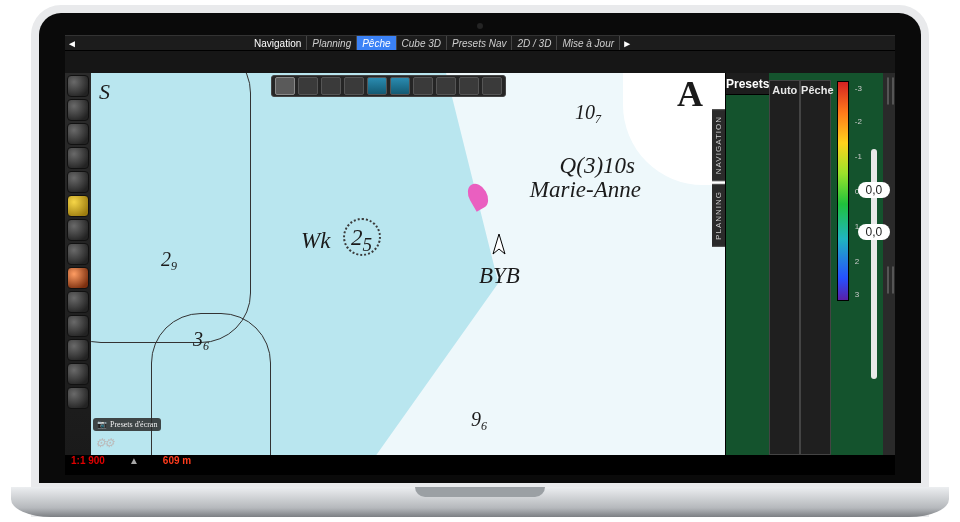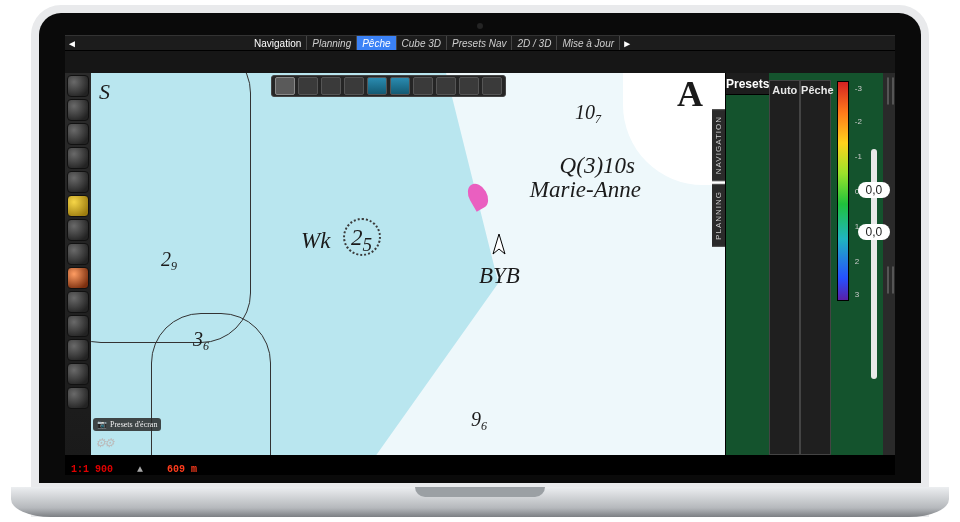--- a/index.html
+++ b/index.html
@@ -165,21 +165,21 @@
     position:absolute; left:2px; bottom:24px;
     color:#f1f1f1; font-size:8px; background:rgba(40,40,40,.85);
     padding:2px 4px; border-radius:3px; display:flex; align-items:center; gap:3px;
     font-style: normal;
   }
   .gears { position:absolute; left:4px; bottom:4px; color:#bbb; font-size:12px; letter-spacing:-2px; }
 
   .statusbar {
     position:absolute; left:0; right:0; bottom:0; height:20px;
     background:#000; color:#e00000; font-size:10px; font-weight:700;
-    display:flex; align-items:flex-end; padding:0 6px; gap:24px;font-family:Liberation Mono, monospace;
+    display:flex; align-items:flex-start; padding:0 6px; gap:24px;
   }
   .heading-icon { color:#a7a7a7; }
   .status-right { color:#ff3c1d; }
 
   .side-tabs {
     position:absolute; top:36px; right:-1px; display:flex; flex-direction:column; gap:3px; z-index:3;
   }
   .side-tab {
     writing-mode: vertical-rl; transform: rotate(180deg);
     background:#2a2a2a; color:#cfcfcf; font-size:8px; letter-spacing:1px;

